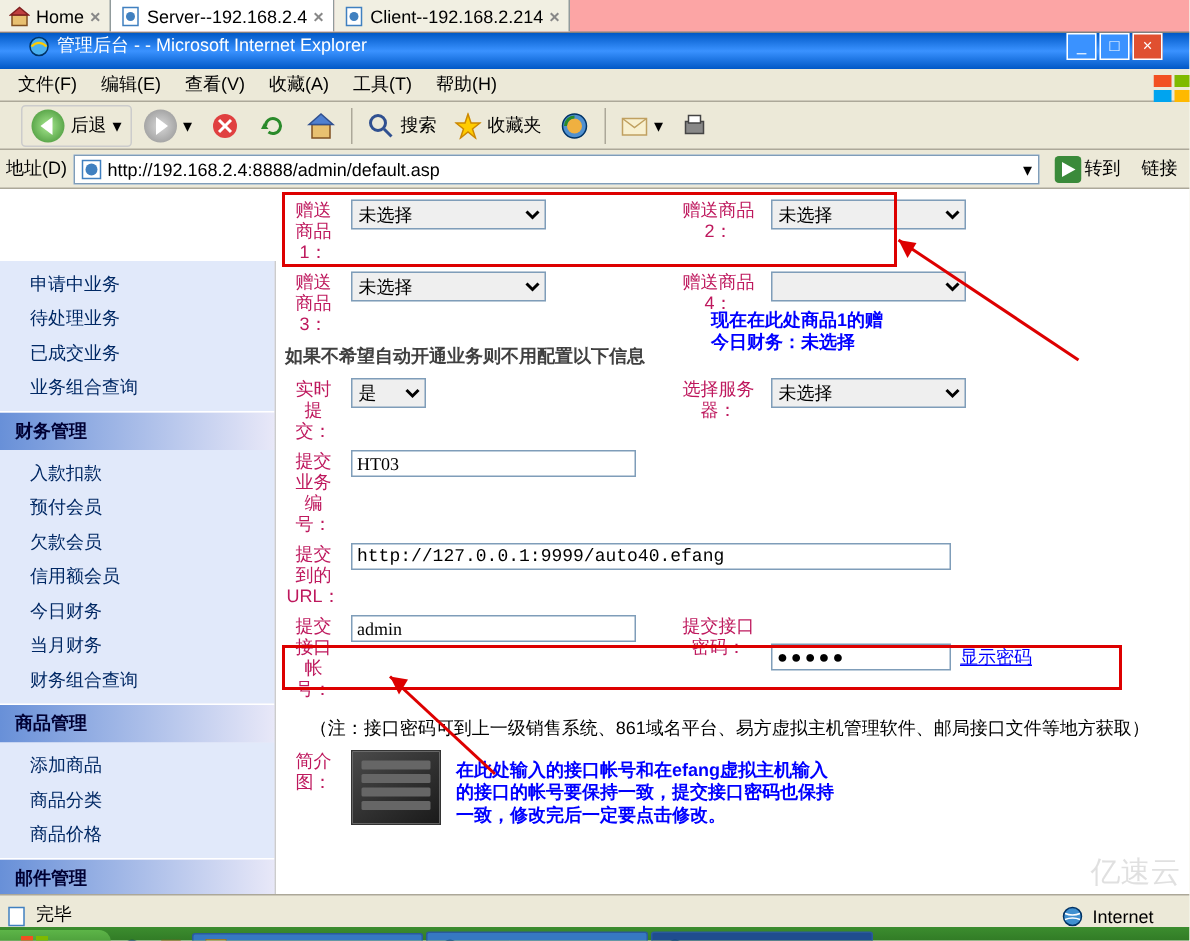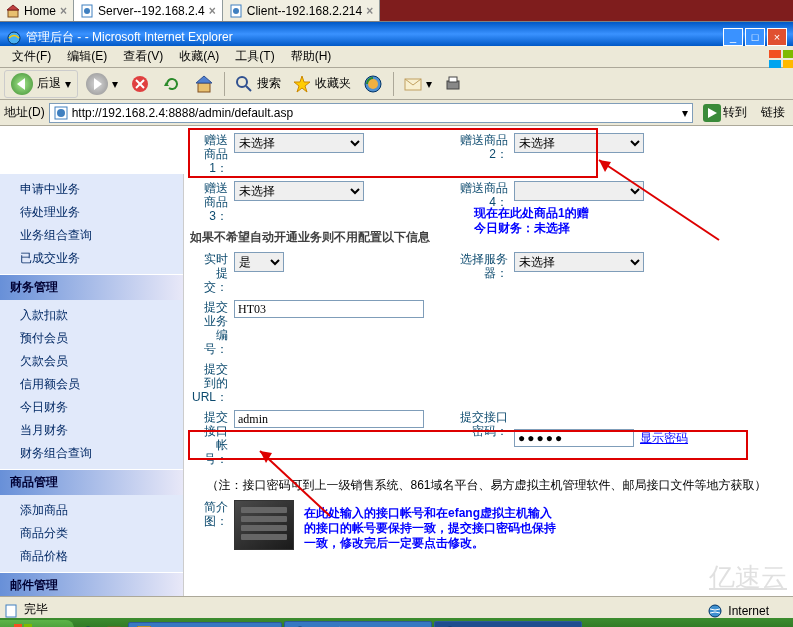--- a/index.html
+++ b/index.html
@@ -1,36 +1,36 @@
 <!DOCTYPE html>
 <html><head>
 <meta charset="utf-8">
 <style>
 * { margin: 0; padding: 0; box-sizing: border-box; font-family: "SimSun", "宋体", sans-serif; font-size: 12px; }
 body { background: #ece9d8; width: 793px; height: 627px; overflow: hidden; position: relative; }
 
 
-.browser-tabs { display: flex; height: 22px; background: #7f1d1d; border-bottom: 1px solid #808080; }
+.browser-tabs { display: flex; height: 22px; background: #fca5a5; border-bottom: 1px solid #808080; }
 .btab { display: flex; align-items: center; padding: 0 6px; border-right: 1px solid #919b9c; gap: 4px; background: #f1efe2; }
 .btab.active { background: #fff; }
 .btab .close { color: #888; font-weight: bold; cursor: pointer; }
 
 
-.titlebar { height: 24px; background: linear-gradient(to bottom, #0058c6, #3a92ff, #0058c6); color: #fff; display: flex; align-items: flex-end; padding: 0 6px; justify-content: space-between; }
+.titlebar { height: 24px; background: linear-gradient(to bottom, #0058c6, #3a92ff, #0058c6); color: #fff; display: flex; align-items: flex-start; padding: 0 18px; justify-content: space-between; }
 .titlebar .title { display: flex; align-items: center; gap: 4px; }
 .titlebar .winbtns { display: flex; gap: 2px; }
 .titlebar .winbtn { width: 20px; height: 18px; background: #3a92ff; border: 1px solid #fff; color: #fff; display: flex; align-items: center; justify-content: center; font-family: Arial; font-size: 11px; cursor: pointer; }
 
 
 .menubar { height: 22px; background: #ece9d8; display: flex; align-items: center; padding: 0 4px; border-bottom: 1px solid #aca899; }
 .menubar span { padding: 2px 8px; cursor: pointer; }
 .menubar .logo { margin-left: auto; width: 28px; height: 18px; }
 
 
-.toolbar { height: 32px; background: #ece9d8; display: flex; align-items: center; padding: 0 4px; gap: 4px; border-bottom: 1px solid #aca899; }
+.toolbar { height: 32px; background: #ece9d8; display: flex; align-items: center; padding: 0 14px; gap: 4px; border-bottom: 1px solid #aca899; }
 .tbtn { display: flex; align-items: center; gap: 4px; padding: 2px 4px; cursor: pointer; }
 .tbtn.back { border: 1px solid #ccc; border-radius: 3px; padding: 2px 6px; }
 .tcircle { width: 22px; height: 22px; border-radius: 50%; display: inline-block; }
 .green { background: radial-gradient(#a8e890, #3c8d2f); }
 .sep { width: 1px; height: 24px; background: #aca899; margin: 0 2px; }
 
 
 .addressbar { height: 26px; background: #ece9d8; display: flex; align-items: center; padding: 0 4px; gap: 4px; border-bottom: 1px solid #aca899; }
 .addressbar .urlbox { flex: 1; height: 20px; background: #fff; border: 1px solid #7f9db9; display: flex; align-items: center; padding: 0 4px; gap: 4px; font-family: "Courier New", monospace; }
 .addressbar .gobtn { padding: 2px 6px; display: flex; align-items: center; gap: 2px; cursor: pointer; }
@@ -40,21 +40,21 @@
 
 
 .sidebar { width: 184px; background: #e8e8f8; border-right: 1px solid #ccc; overflow: hidden; margin-top: 48px; }
 .sidebar .grouptitle { background: linear-gradient(to right, #6890d8, #e8e8f8); color: #003; font-weight: bold; padding: 4px 10px; border-top: 1px solid #fff; }
 .sidebar .items { background: #e1e9fa; padding: 4px 0; }
 .sidebar .item { padding: 3px 20px; color: #002864; cursor: pointer; }
 
 
 .main { flex: 1; background: #fff; overflow: auto; padding: 4px 10px 4px 6px; position: relative; }
 .formrow { display: flex; padding: 3px 0; }
-.cell-label { width: 40px; text-align: right; color: #0c4a6e; line-height: 14px; padding-right: 2px; }
+.cell-label { width: 40px; text-align: center; color: #be185d; line-height: 14px; padding-right: 2px; }
 .cell-input { padding-left: 4px; }
 .pair { display: flex; }
 .leftpair { width: 260px; }
 .rightpair { flex: 1; }
 select, input[type=text], input[type=password] { font-family: "SimSun"; font-size: 12px; }
 select { height: 20px; border: 1px solid #7f9db9; }
 input[type=text], input[type=password] { height: 18px; border: 1px solid #7f9db9; padding: 0 3px; }
 
 .redbox1 { position: absolute; border: 2px solid #d00; top: 2px; left: 4px; width: 410px; height: 50px; pointer-events: none; }
 .redbox2 { position: absolute; border: 2px solid #d00; top: 304px; left: 4px; width: 560px; height: 30px; pointer-events: none; }
@@ -66,21 +66,21 @@
 .statusbar { height: 22px; background: #ece9d8; border-top: 1px solid #aca899; display: flex; align-items: flex-end; padding: 0 4px; gap: 6px; }
 
 
 .taskbar { height: 30px; background: linear-gradient(to bottom, #3c8d2f 0%, #2b7020 50%, #3c8d2f 100%); display: flex; align-items: center; gap: 2px; overflow: hidden; }
 .startbtn { background: linear-gradient(to bottom, #5db548, #2b7020); color: #fff; font-weight: bold; padding: 4px 14px; border-radius: 0 8px 8px 0; display: flex; align-items: center; gap: 4px; cursor: pointer; }
 .taskbtn { background: #3678c2; color: #fff; padding: 3px 8px; border: 1px solid #2a5a9c; border-radius: 2px; display: flex; align-items: center; gap: 4px; cursor: pointer; max-width: 170px; white-space: nowrap; overflow: hidden; }
 .taskbtn.active { background: #1f4d8f; }
 
 
 svg { display: block; }
-.watermark { position: absolute; right: 6px; bottom: 32px; opacity: 0.25; font-size: 26px; color: #888; pointer-events: none; text-decoration: underline; }
+.watermark { position: absolute; right: 6px; bottom: 32px; opacity: 0.25; font-size: 20px; color: #888; pointer-events: none; }
 
 
 .arrow1 { position: absolute; top: 14px; left: 395px; pointer-events: none; }
 .arrow2 { position: absolute; top: 305px; left: 6px; pointer-events: none; }
 
 
 .serverimg { width: 60px; height: 50px; background: linear-gradient(145deg,#4a4a4a,#1a1a1a); border: 1px solid #333; position: relative; }
 .serverimg::before { content:""; position:absolute; top:6px; left:6px; right:6px; height:6px; background:#666; border-radius:1px; box-shadow: 0 9px 0 #666, 0 18px 0 #666, 0 27px 0 #666; }
 </style>
 </head>
@@ -248,22 +248,22 @@
   </div>
   <span style="padding:0 4px">链接</span>
 </div>
 
 <div class="content">
 
   <div class="sidebar">
     <div class="items">
       <div class="item">申请中业务</div>
       <div class="item">待处理业务</div>
+      <div class="item">已成交业务</div>
       <div class="item">业务组合查询</div>
-      <div class="item">已成交业务</div>
     </div>
     <div class="grouptitle">财务管理</div>
     <div class="items">
       <div class="item">入款扣款</div>
       <div class="item">预付会员</div>
       <div class="item">欠款会员</div>
       <div class="item">信用额会员</div>
       <div class="item">今日财务</div>
       <div class="item">当月财务</div>
       <div class="item">财务组合查询</div>
@@ -357,20 +357,23 @@
 号：</div>
       <div class="cell-input">
         <input type="text" style="width: 190px;" value="HT03">
       </div>
     </div>
 
     <div class="formrow">
       <div class="cell-label" style="white-space:pre-line">提交
 到的
 URL：</div>
+      <div class="cell-input">
+        <input type="text" style="width: 400px; font-family: &quot;Courier New&quot;;" value="http://127.0.0.1:9999/auto40.efang">
+      </div>
     </div>
 
     <div class="redbox2"></div>
     <div class="formrow">
       <div class="pair leftpair">
         <div class="cell-label" style="white-space:pre-line">提交
 接口
 帐
 号：</div>
         <div class="cell-input">

